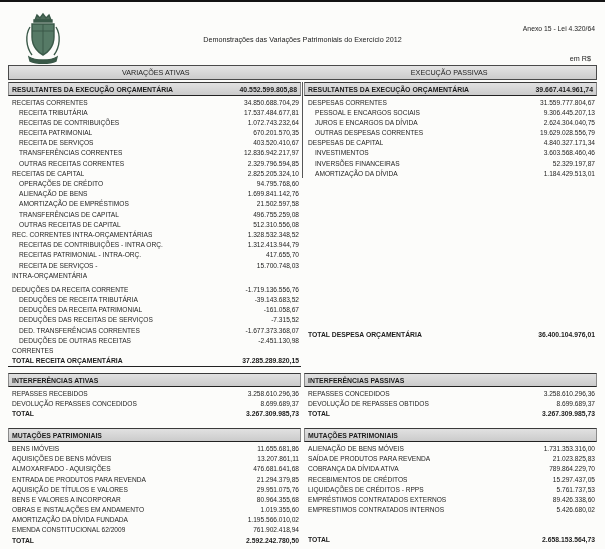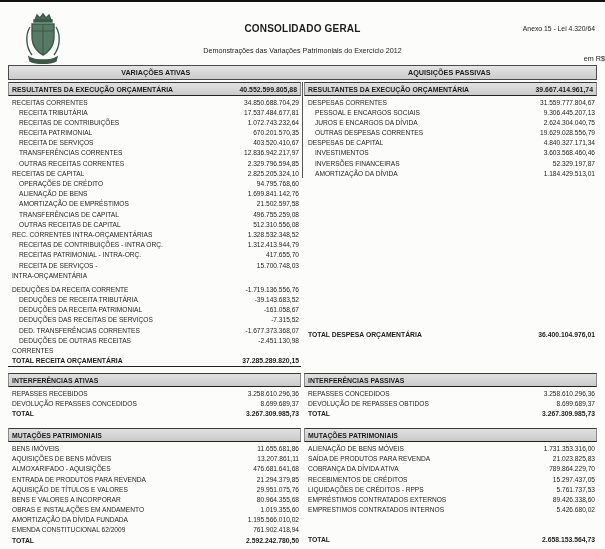--- a/index.html
+++ b/index.html
@@ -12,27 +12,27 @@
   }
   .topline{height:2px;background:#141414;width:100%;}
 
   
   .header{position:relative;height:63px;}
   .logo{position:absolute;left:22px;top:9px;width:42px;height:55px;}
   .titles{text-align:center;padding-top:21px;}
   .title{font-size:10px;font-weight:bold;letter-spacing:.2px;}
   .subtitle{font-size:7.2px;margin-top:12px;}
   .annex{position:absolute;right:10px;top:23px;font-size:6.8px;}
-  .curr{position:absolute;right:0;top:52px;font-size:7.2px;}
+  .curr{position:absolute;right:14px;top:52px;font-size:7.2px;}
 
   
   .varbar{
     margin:0 8px;height:13px;border:1px solid #4a4a4a;
     background:linear-gradient(#e4e4e4,#cccccc);
-    display:flex;align-items:center;font-weight:bold;font-size:7.2px;
+    display:flex;align-items:center;font-weight:normal;font-size:7.2px;
   }
   .varbar .half{width:50%;text-align:center;}
 
   
   .bands{margin:2px 8px 0;}
   .band{display:flex;gap:3px;}
   .col{flex:1;min-width:0;position:relative;}
   .band-1{margin-bottom:6px;}
   .band-2{margin-bottom:9px;}
 
@@ -71,30 +71,29 @@
         <path d="M13 9 L15 4 L18 7 L21 3 L24 7 L27 4 L29 9 Z" fill="#4c6a58"></path>
         <path d="M12 9 H30 V11 H12 Z" fill="#3a5948"></path>
         <path d="M10 13 H32 V26 C32 36 25 42 21 44 C17 42 10 36 10 26 Z" fill="#567a66"></path>
         <path d="M10 20 H32 M21 13 V44" stroke-width="1"></path>
         <path d="M8 16 C3 24 4 36 10 44"></path>
         <path d="M34 16 C39 24 38 36 32 44"></path>
         <path d="M7 46 C13 50 29 50 35 46 L34 50 C28 53 14 53 8 50 Z" fill="#3a5948"></path>
       </g>
     </svg>
     <div class="titles">
-      <div class="title">CONSOLIDADO GERAL</div>
       <div class="subtitle">Demonstrações das Variações Patrimoniais do Exercício 2012</div>
     </div>
     <div class="annex">Anexo 15 - Lei 4.320/64</div>
     <div class="curr">em R$</div>
   </div>
 
   <div class="varbar">
     <div class="half">VARIAÇÕES ATIVAS</div>
-    <div class="half">AQUISIÇÕES PASSIVAS</div>
+    <div class="half">EXECUÇÃO PASSIVAS</div>
   </div>
 
   <div class="bands">
 
     <div class="band band-1">
       <div class="col">
         <div class="secbar">
           <span>RESULTANTES DA EXECUÇÃO ORÇAMENTÁRIA</span>
           <span>40.552.599.805,88</span>
         </div>

